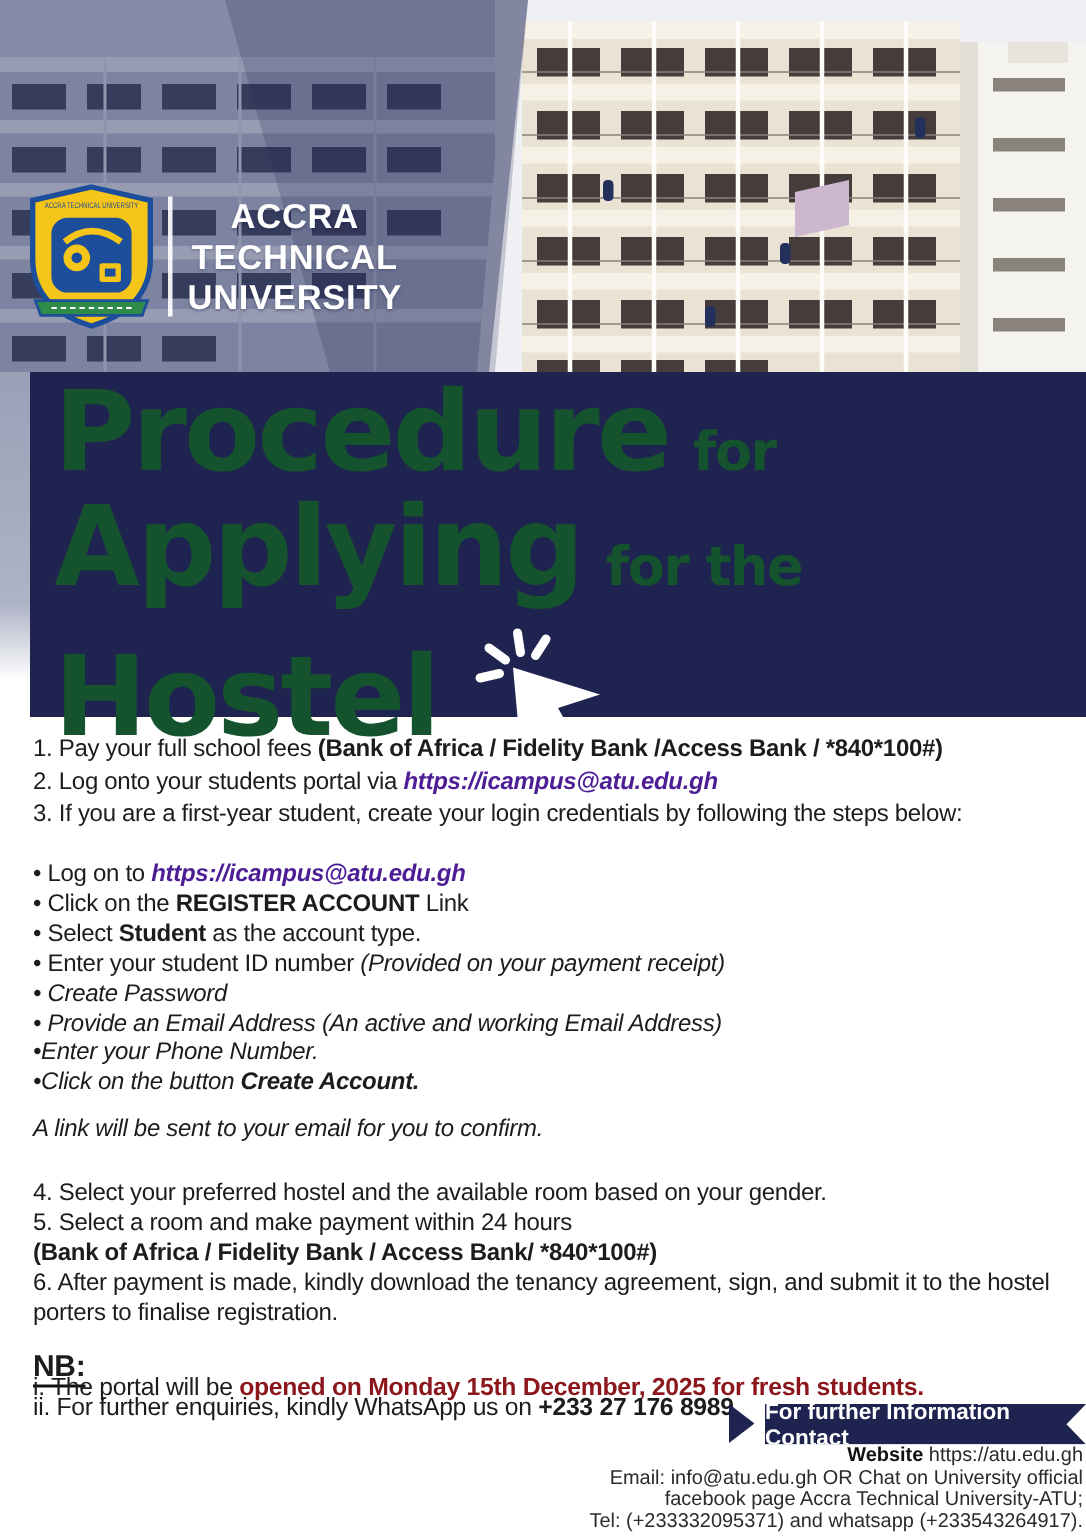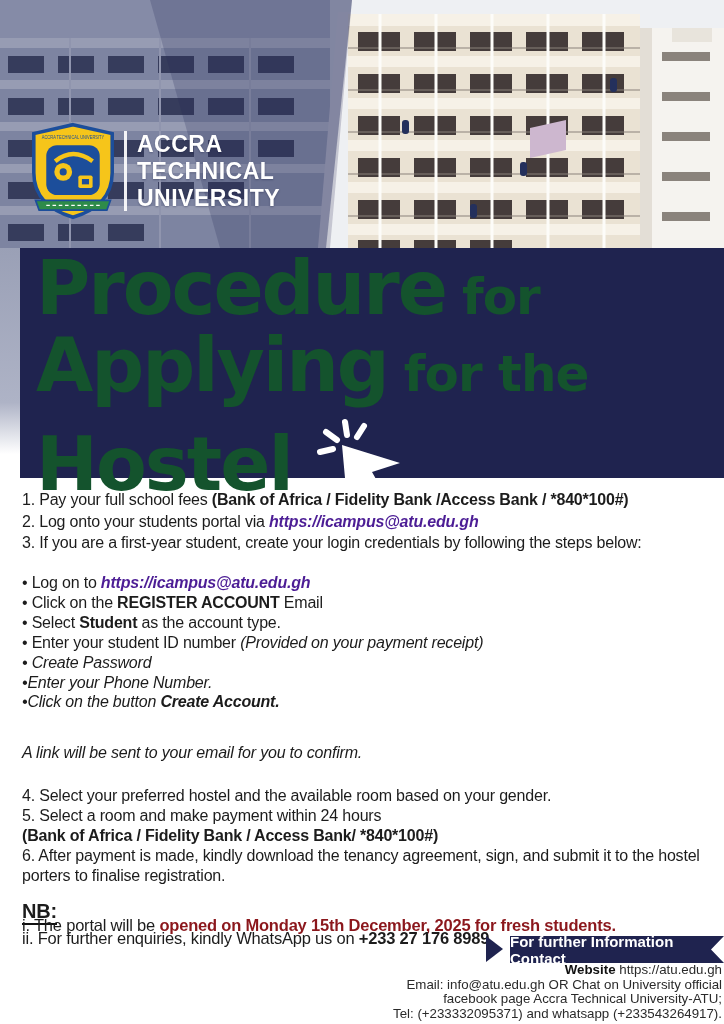--- a/index.html
+++ b/index.html
@@ -5,33 +5,33 @@
   html,body{margin:0;padding:0;background:#e8e8e8;}
   .poster{
     position:relative;width:724px;height:1024px;margin:0 auto;
     background:#ffffff;overflow:hidden;
     font-family:"Liberation Sans",sans-serif;color:#1c1c1c;
   }
   
   .header{position:absolute;left:0;top:0;width:724px;height:248px;}
   .header svg{display:block;}
   
-  .logo{position:absolute;left:28px;top:122px;display:flex;align-items:center;}
+  .logo{position:absolute;left:16px;top:122px;display:flex;align-items:center;text-align:center;}
   .crest{width:90px;height:98px;}
   .logo-divider{width:3px;height:80px;background:rgba(255,255,255,.92);margin:0 10px 0 6px;}
   .logo-name{color:#fff;font-weight:700;font-size:23px;line-height:27px;letter-spacing:.5px;
     font-family:"Liberation Sans",sans-serif;text-shadow:0 1px 2px rgba(20,25,60,.35);}
   
   .navy-band{position:absolute;left:20px;top:248px;width:704px;height:230px;background:#1F234F;}
   .left-strip{position:absolute;left:0;top:248px;width:20px;height:206px;
     background:linear-gradient(#9aa0b6 0%,#aeb3c6 75%,#ffffff 100%);}
   .title-wrap{position:absolute;left:36px;top:250px;color:#14532d;}
   .title-row{display:flex;align-items:baseline;gap:16px;height:77px;}
   .t-big{font-family:"DejaVu Sans",sans-serif;font-weight:800;font-size:74px;letter-spacing:-2px;line-height:77px;}
-  .t-small{font-family:"DejaVu Sans",sans-serif;font-weight:800;font-size:50px;letter-spacing:-1px;}
+  .t-small{font-family:"DejaVu Sans",sans-serif;font-weight:800;font-size:36px;letter-spacing:-1px;}
   .cursor-icon{width:92px;height:86px;margin-left:6px;transform:translateY(14px);}
   
   .blk{position:absolute;left:22px;width:684px;font-size:16px;letter-spacing:-.2px;}
   .steps-top{top:489px;line-height:21.5px;}
   .bullets{top:573px;line-height:19.9px;}
   .confirm{top:744px;font-style:italic;}
   .steps-bottom{top:786px;line-height:19.9px;width:688px;}
   .b{font-weight:700;}
   .i{font-style:italic;}
   .bi{font-weight:700;font-style:italic;}
@@ -241,24 +241,25 @@
   </div>
 
   <div class="blk steps-top">
     <div><span>1. Pay your full school fees </span><span class="b">(Bank of Africa / Fidelity Bank /Access Bank / *840*100#)</span></div>
     <div><span>2. Log onto your students portal via </span><span class="link">https://icampus@atu.edu.gh</span></div>
     <div>3. If you are a first-year student, create your login credentials by following the steps below:</div>
   </div>
 
   <div class="blk bullets">
     <div><span>• Log on to </span><span class="link">https://icampus@atu.edu.gh</span></div>
-    <div><span>• Click on the </span><span class="b">REGISTER ACCOUNT</span><span> Email</span></div>
+    <div><span>• Click on the </span><span class="b">REGISTER ACCOUNT</span><span> Link</span></div>
     <div><span>• Select </span><span class="b">Student</span><span> as the account type.</span></div>
     <div><span>• Enter your student ID number </span><span class="i">(Provided on your payment receipt)</span></div>
     <div class="i">• Create Password</div>
+    <div class="i">• Provide an Email Address (An active and working Email Address)</div>
     <div class="i">•Enter your Phone Number.</div>
     <div class="i"><span>•Click on the button </span><span class="bi">Create Account.</span></div>
   </div>
 
   <div class="blk confirm">A link will be sent to your email for you to confirm.</div>
 
   <div class="blk steps-bottom">
     <div>4. Select your preferred hostel and the available room based on your gender.</div>
     <div>5. Select a room and make payment within 24 hours</div>
     <div class="b">(Bank of Africa / Fidelity Bank / Access Bank/ *840*100#)</div>

